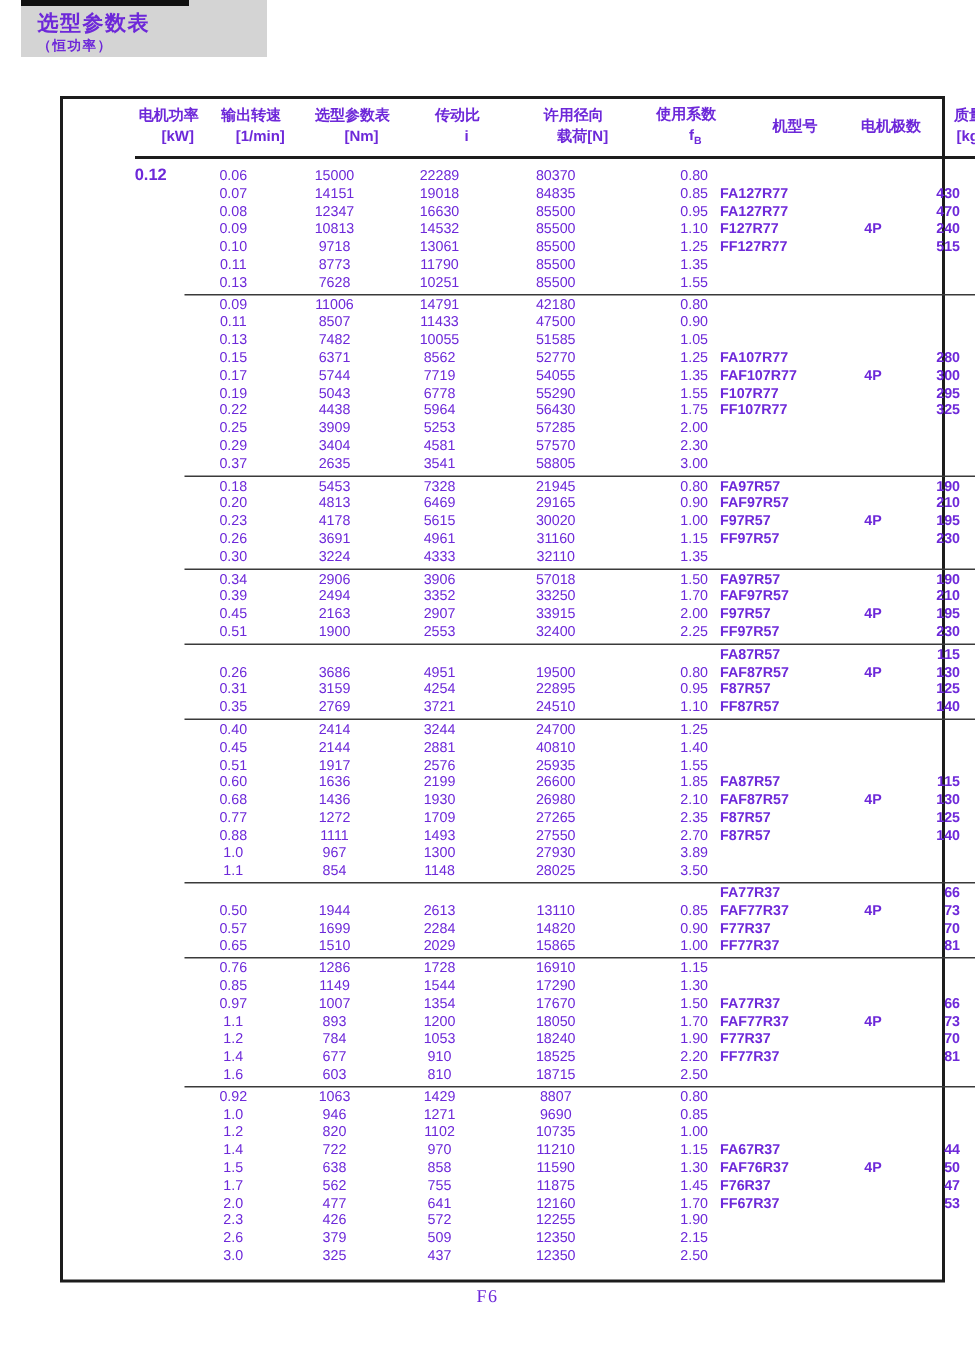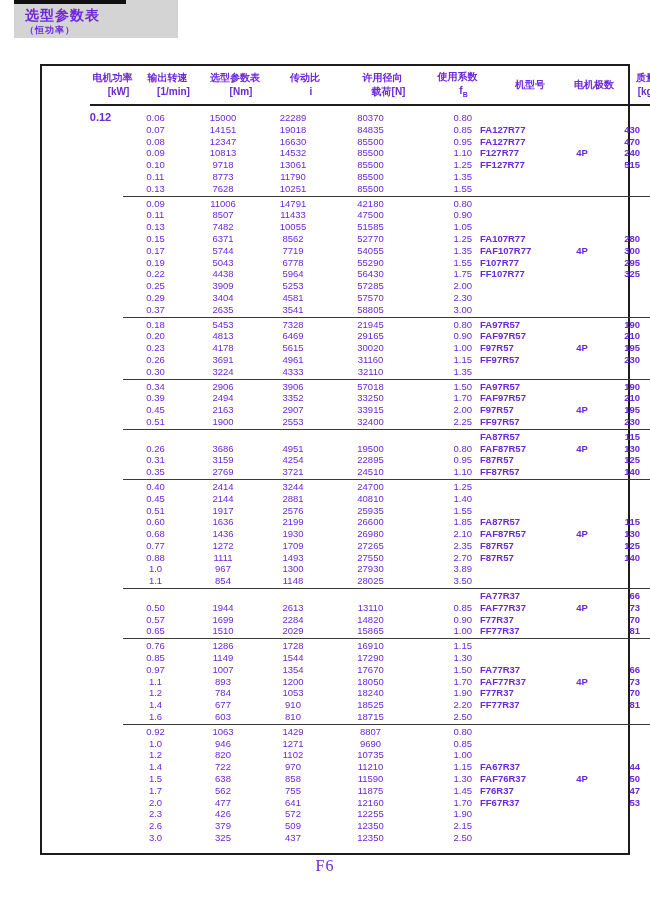--- a/index.html
+++ b/index.html
@@ -36,21 +36,21 @@
   .c-power{text-align:center;font-weight:bold;font-size:11px;}
   .c-speed,.c-torque,.c-ratio,.c-load{text-align:center;}
   .c-fb{text-align:right;padding-right:6px;}
   .c-model{text-align:left;padding-left:2px;font-weight:bold;}
   .c-poles{text-align:center;font-weight:bold;}
   .c-mass{text-align:right;padding-right:24px;font-weight:bold;}
   .sep{height:1px;background:#3a3a3a;margin:1px 0 1px 45px;}
   
   .footer{
     position:absolute;left:0;top:857px;width:650px;text-align:center;
-    font-family:"Liberation Serif","DejaVu Serif",serif;font-size:16px;letter-spacing:1px;
+    font-family:"Liberation Serif","DejaVu Serif",serif;font-size:12px;letter-spacing:1px;
   }
 </style>
 </head>
 <body>
 
 <div class="page">
 
   <div class="title-block">
     <div class="title-topbar"></div>
     <div class="title">选型参数表</div>

